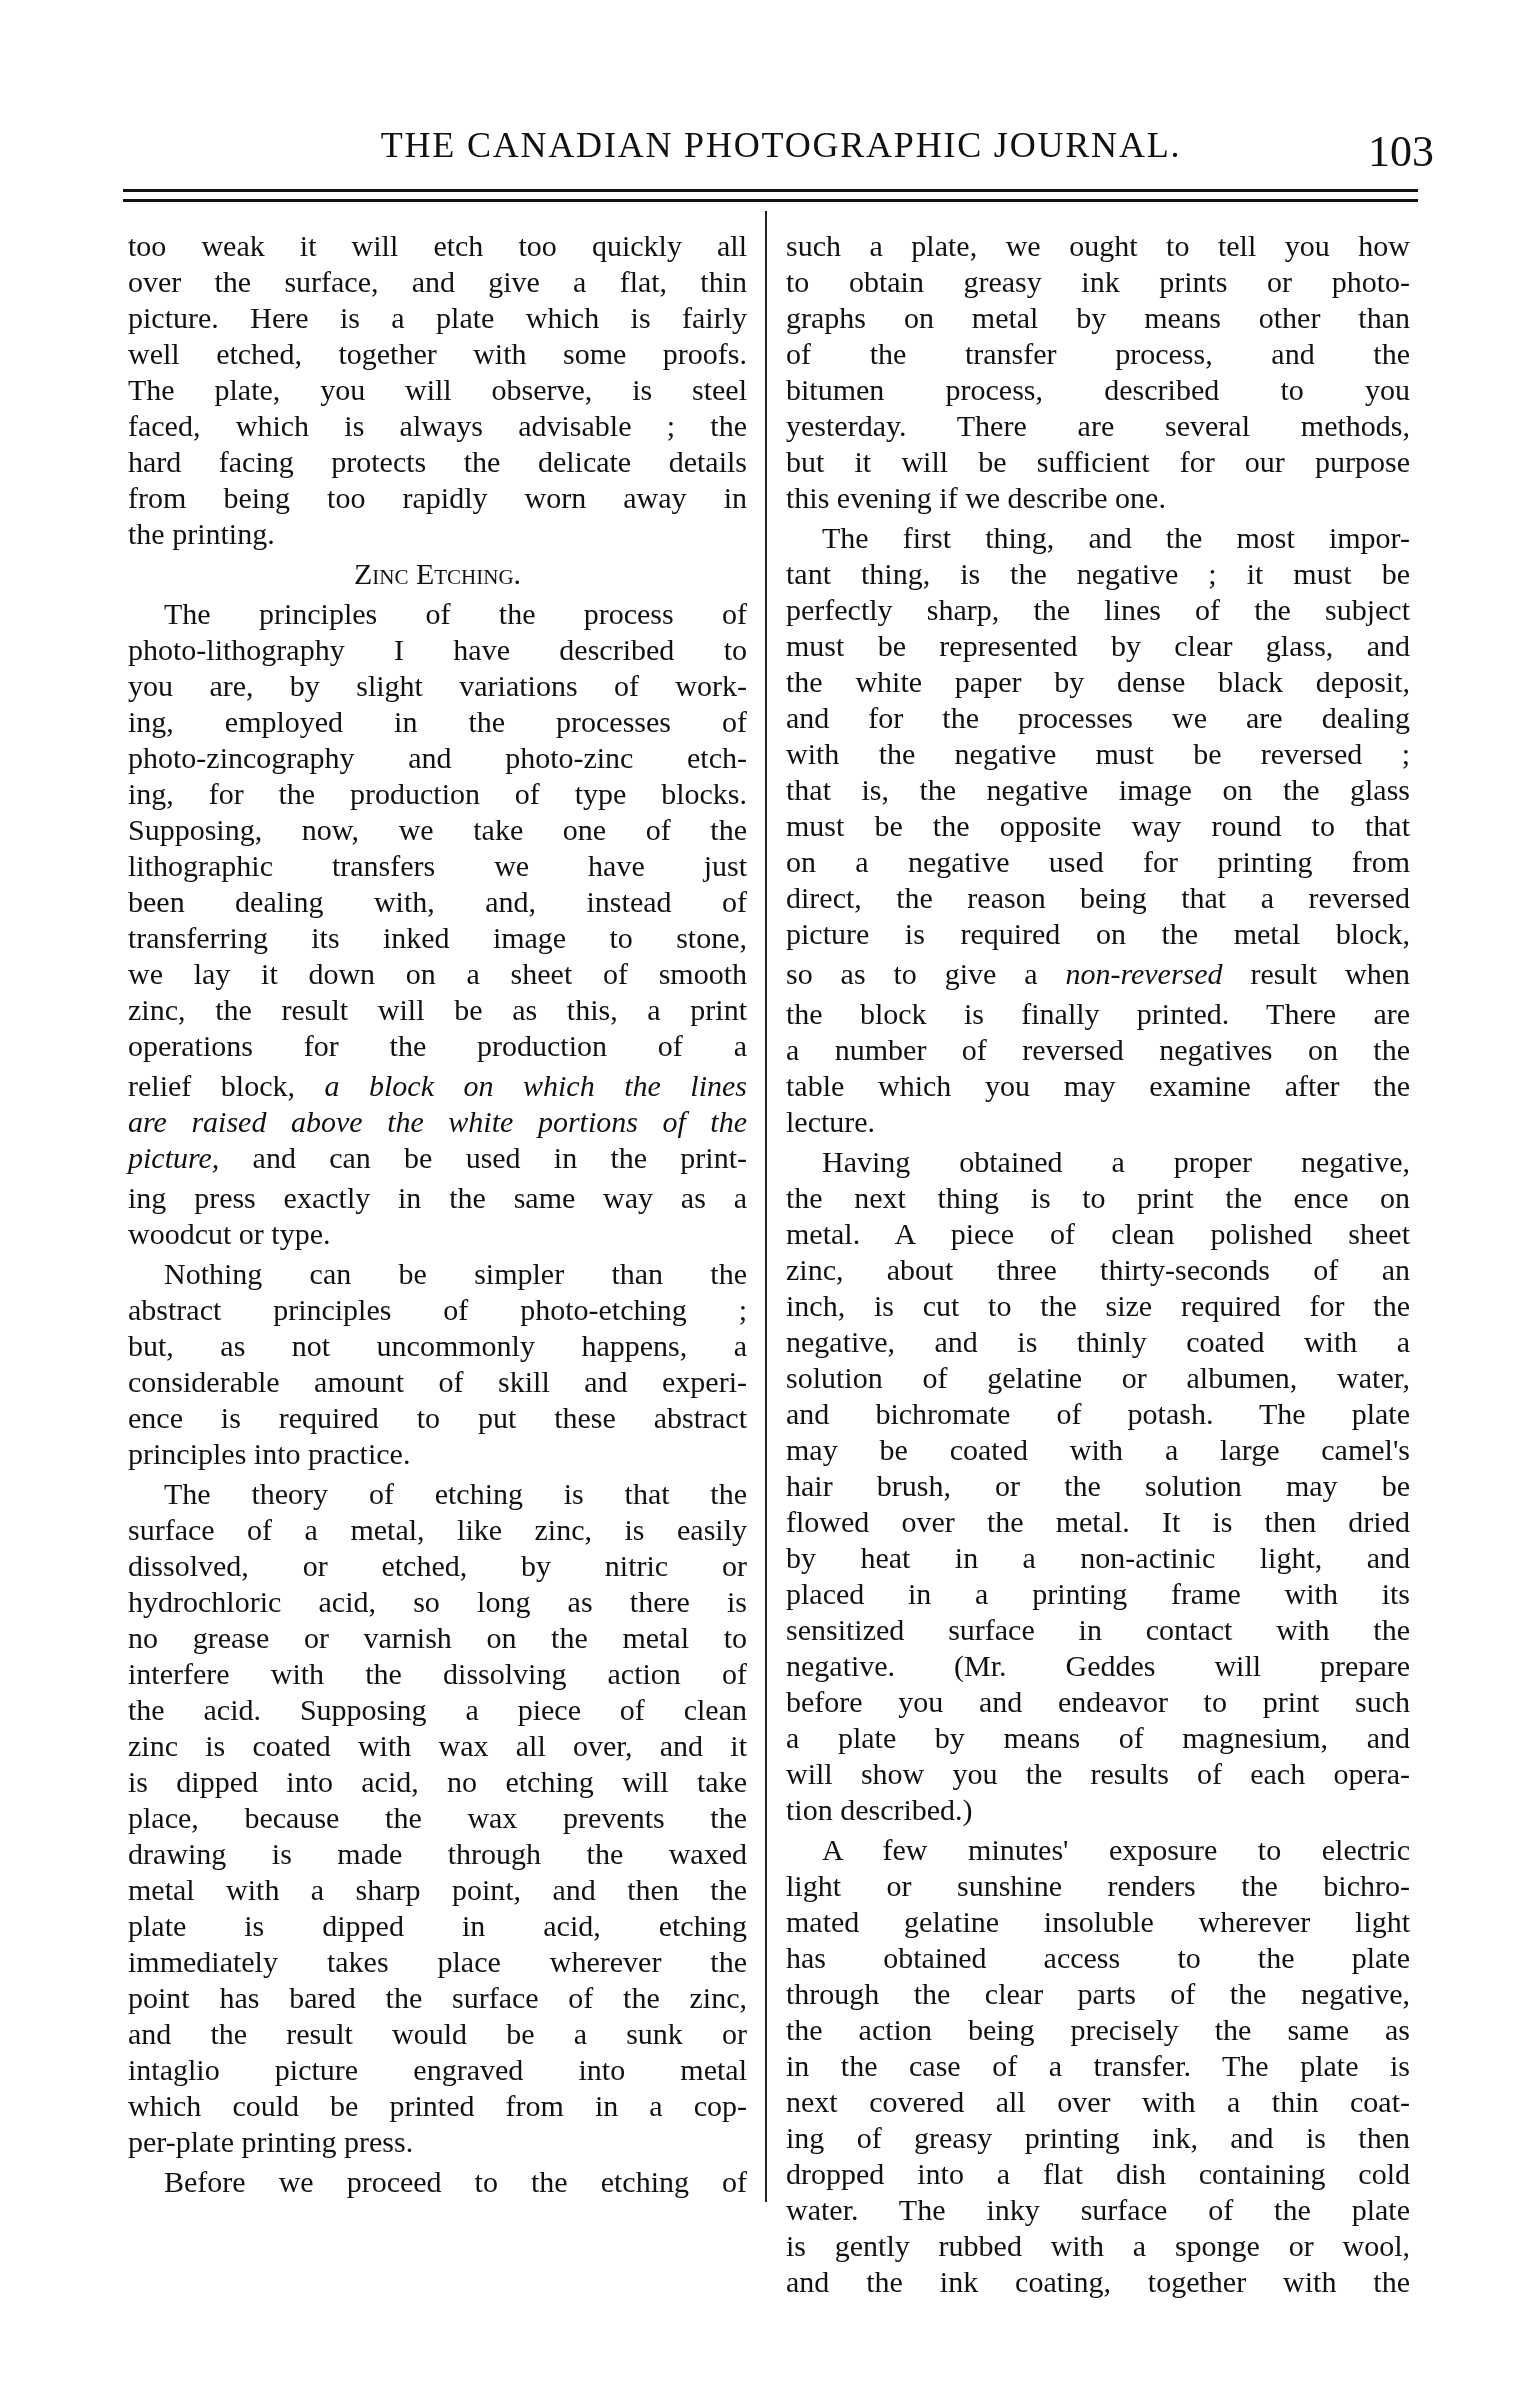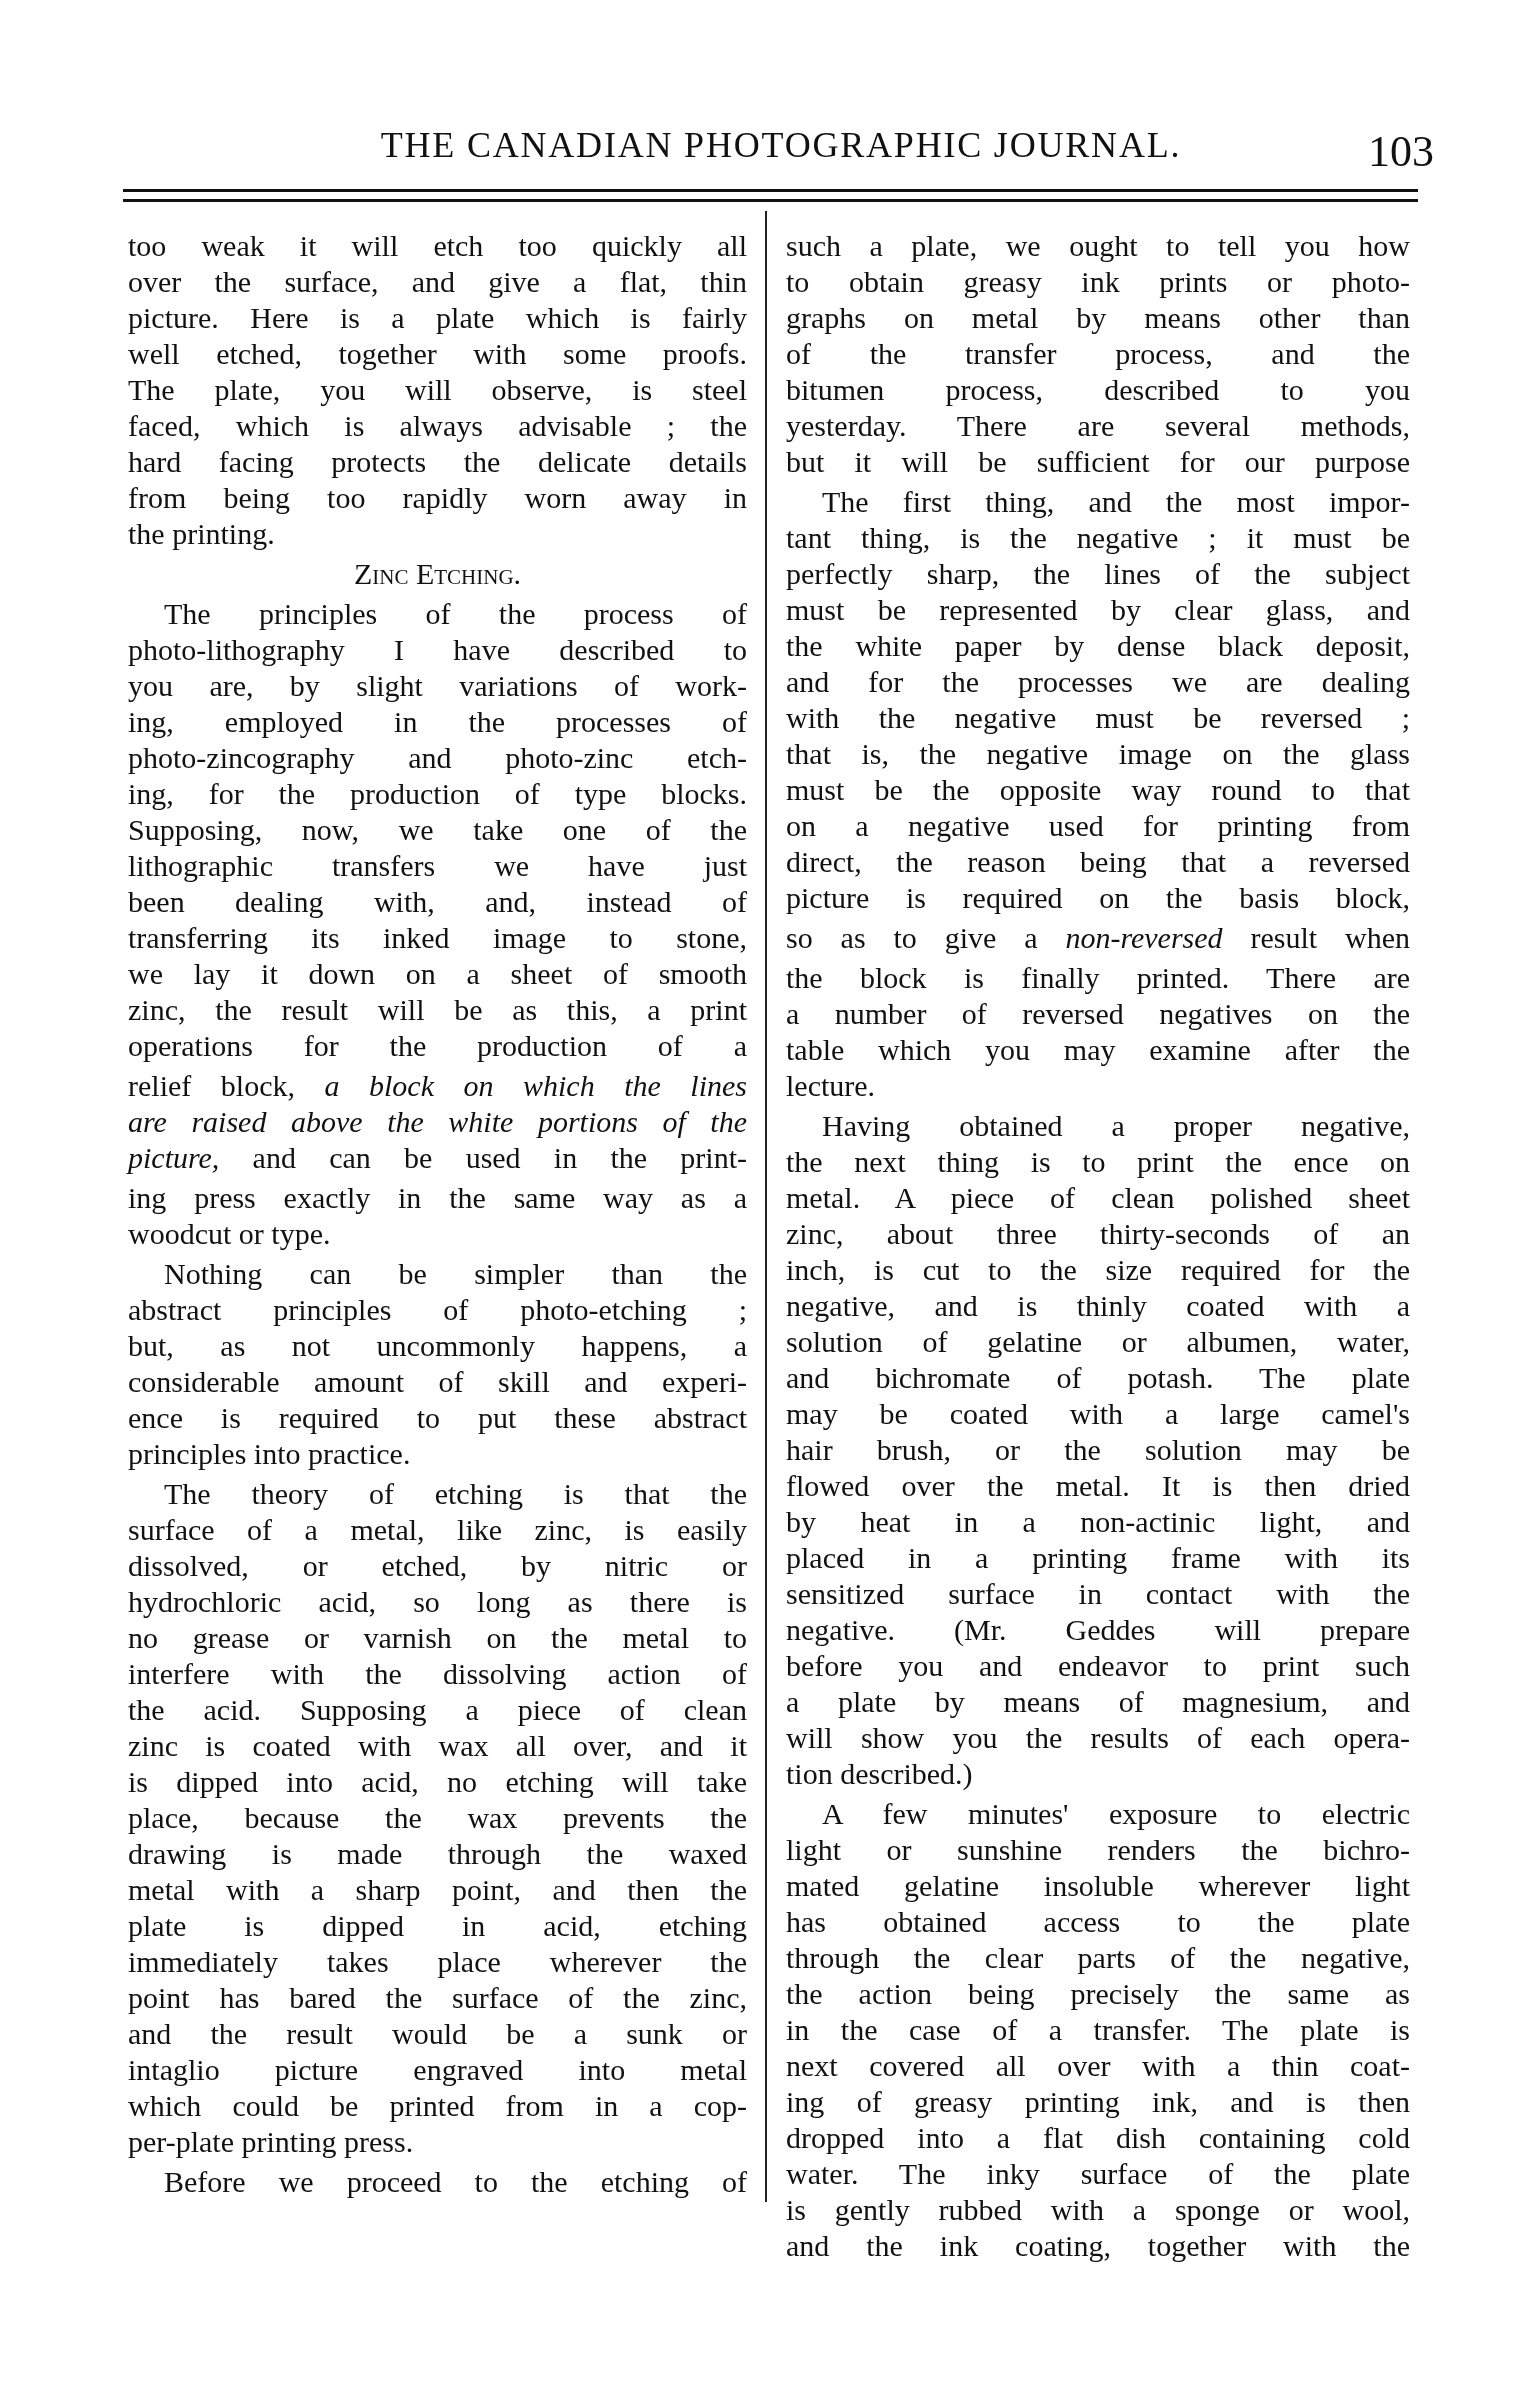--- a/index.html
+++ b/index.html
@@ -116,34 +116,35 @@
 
   <div class="col right">
     <p>
         <span class="line">such a plate, we ought to tell you how</span>
         <span class="line">to obtain greasy ink prints or photo-</span>
         <span class="line">graphs on metal by means other than</span>
         <span class="line">of the transfer process, and the</span>
         <span class="line">bitumen process, described to you</span>
         <span class="line">yesterday.  There are several methods,</span>
         <span class="line">but it will be sufficient for our purpose</span>
+        <span class="line last">this evening if we describe one.</span>
       </p>
     <p>
         <span class="line" style="padding-left: 36px;">The first thing, and the most impor-</span>
         <span class="line">tant thing, is the negative ; it must be</span>
         <span class="line">perfectly sharp, the lines of the subject</span>
         <span class="line">must be represented by clear glass, and</span>
         <span class="line">the white paper by dense black deposit,</span>
         <span class="line">and for the processes we are dealing</span>
         <span class="line">with the negative must be reversed ;</span>
         <span class="line">that is, the negative image on the glass</span>
         <span class="line">must be the opposite way round to that</span>
         <span class="line">on a negative used for printing from</span>
         <span class="line">direct, the reason being that a reversed</span>
-        <span class="line">picture is required on the basis block,</span>
+        <span class="line">picture is required on the metal block,</span>
       </p>
     <p>
       <span class="line"><span>so as to give a </span><em>non-reversed</em><span> result when</span></span>
     </p>
     <p>
         <span class="line">the block is finally printed.  There are</span>
         <span class="line">a number of reversed negatives on the</span>
         <span class="line">table which you may examine after the</span>
         <span class="line last">lecture.</span>
       </p>

